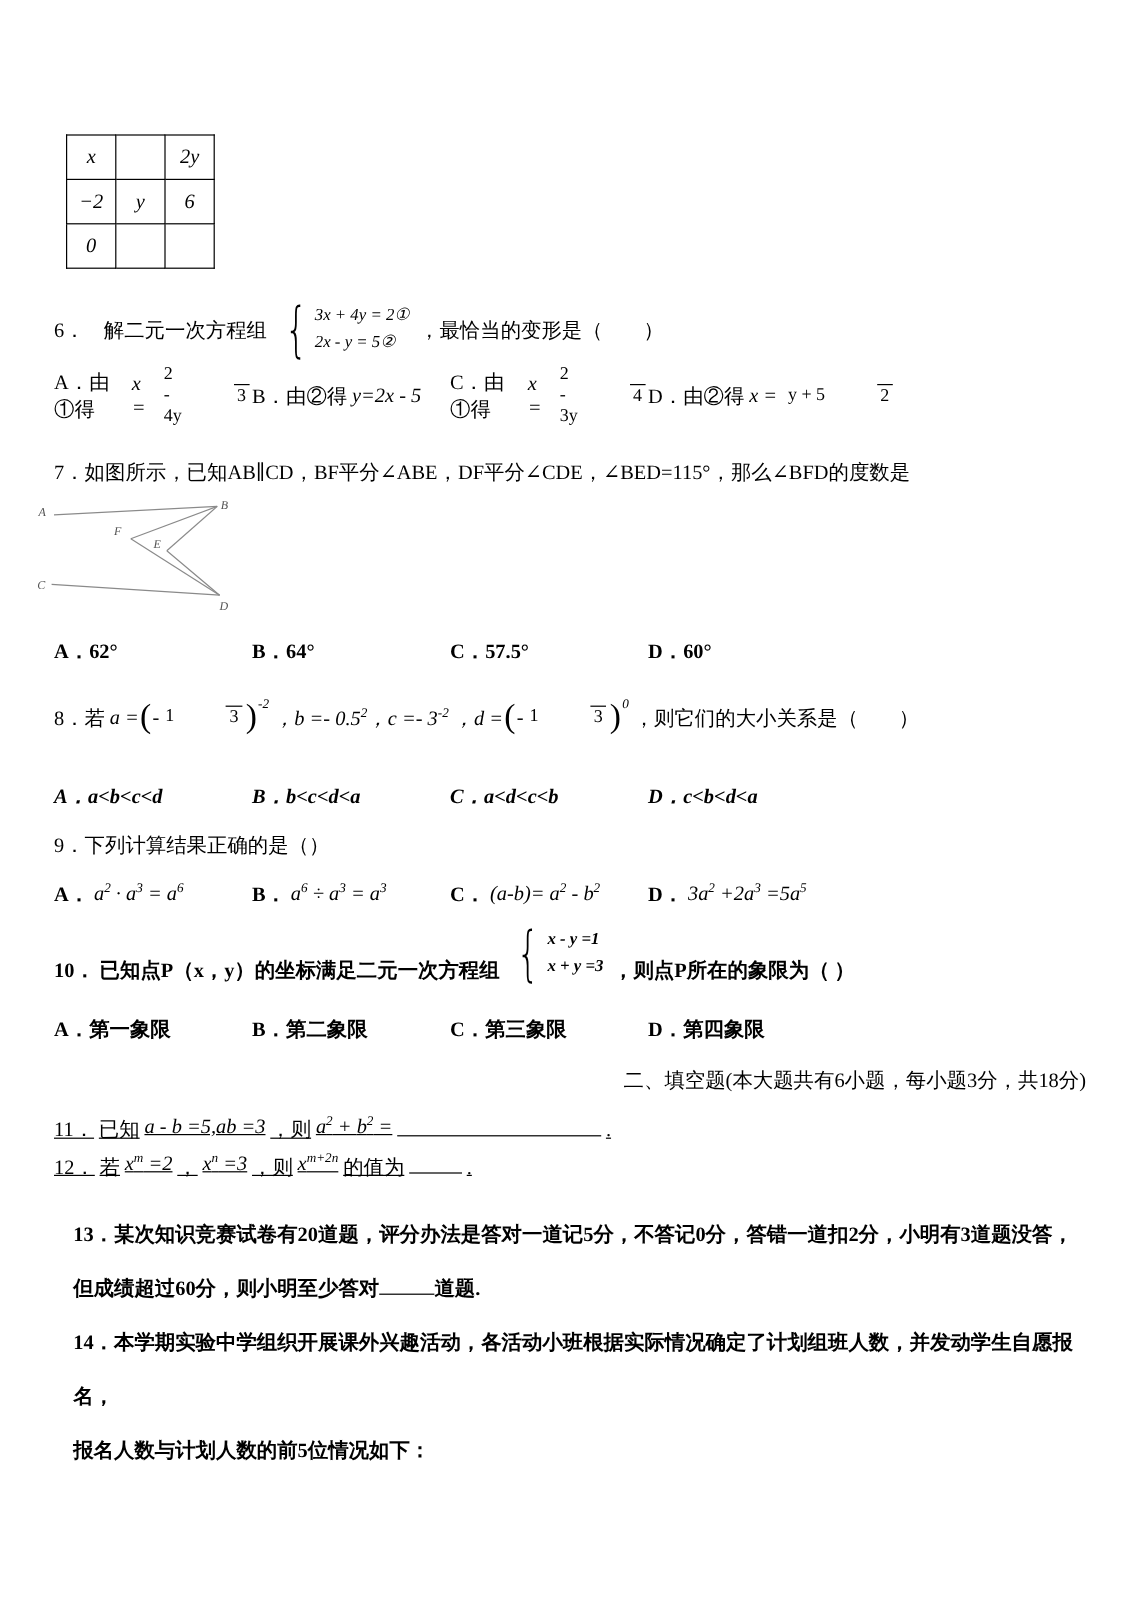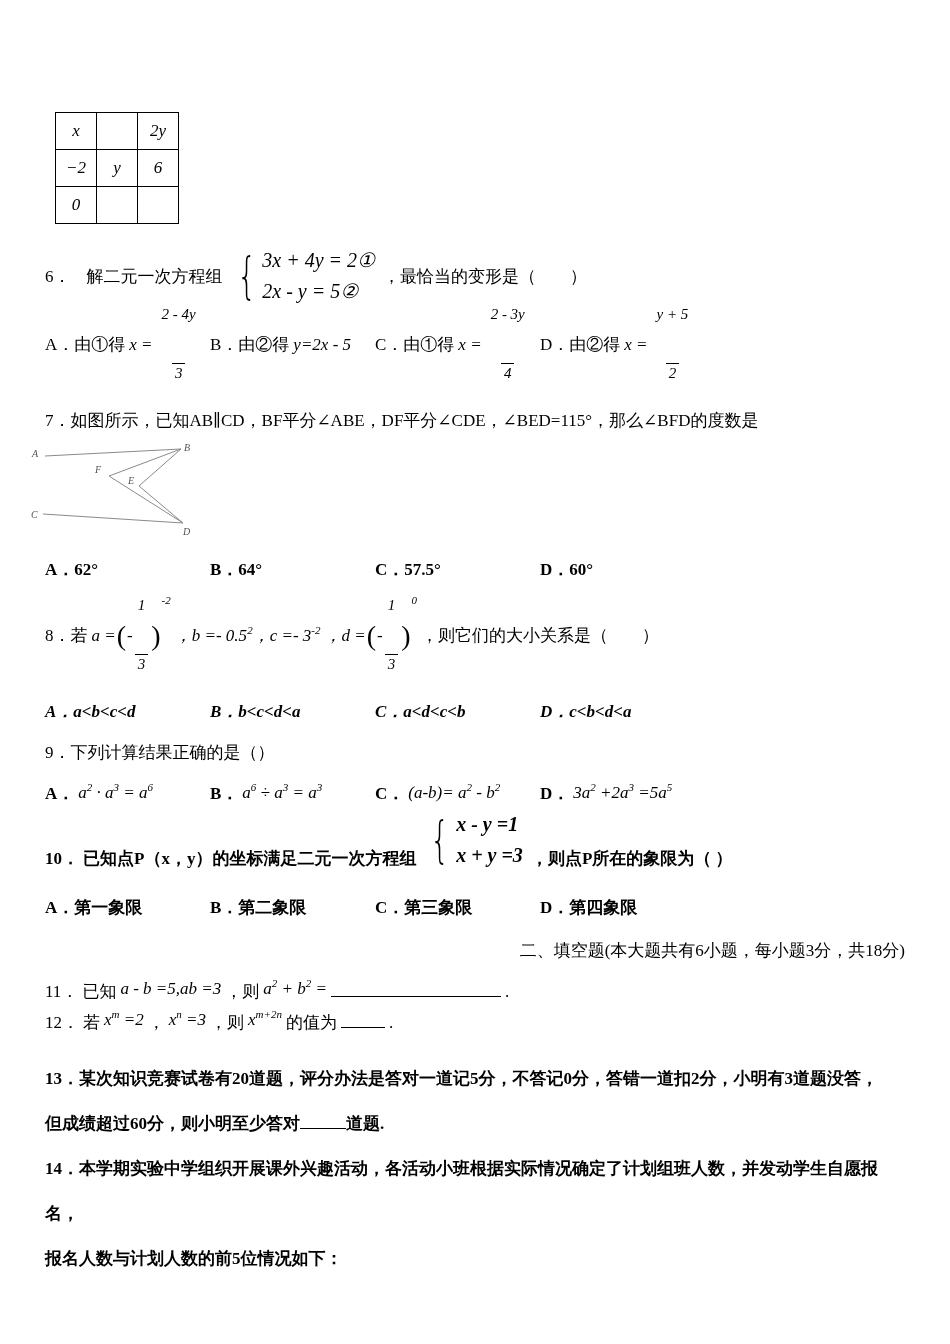--- a/index.html
+++ b/index.html
@@ -7,40 +7,40 @@
   body { font-family:"Liberation Serif","DejaVu Serif",serif; color:#000; font-size:17px; }
   .page { width:950px; height:1344px; padding:112px 45px 0 45px; }
 
   
   .vtable { border-collapse:collapse; margin-left:10px; font-style:italic; }
   .vtable td { border:1px solid #000; width:41px; height:37px; text-align:center; vertical-align:middle; font-size:17px; }
 
   
   .qline { font-size:17px; line-height:23px; }
   .qrow { display:flex; align-items:center; column-gap:4px; font-size:17px; }
-  .qrow.base { align-items:baseline; }
+  .qrow.base { align-items:baseline;text-decoration:underline; }
   .bold { font-weight:bold; }
 
   
   .optgrid { display:grid; grid-template-columns:165px 165px 165px auto; font-size:17px; align-items:center; }
   .optgrid .cell { display:flex; align-items:center; column-gap:4px; }
 
   
   .mi { font-style:italic; font-family:"Liberation Serif",serif; }
   sup { font-size:11px; line-height:0; }
-  .frac { display:inline-flex; flex-direction:column; align-items:center; vertical-align:middle; font-style:italic; margin:0 2px;gap:40px; }
+  .frac { display:inline-flex; flex-direction:row; align-items:center; vertical-align:middle; margin:0 2px;gap:40px; }
   .frac .num { font-size:15px; line-height:1.15; padding:0 3px; }
   .frac .den { font-size:15px; line-height:1.25; padding:0 3px; border-top:1px solid #000; }
   .mexpr { display:inline-flex; align-items:center; }
   .mexpr .bigp { font-size:28px; font-weight:300; line-height:1; margin:0 1px; font-style:normal; }
   .mexpr sup.mexp { align-self:flex-start; font-size:11px; font-style:italic; margin-top:3px; }
   .sys { display:inline-flex; align-items:center; margin:0 4px; }
   .sys .brace { font-size:50px; line-height:1; font-weight:200; font-family:"DejaVu Sans",sans-serif; transform:scaleX(0.6); transform-origin:center; }
   .sys .eqs { display:flex; flex-direction:column; row-gap:2px; }
-  .sys .eq { font-style:italic; font-size:20px; line-height:1.45; }
+  .sys .eq { font-style:italic; font-size:14px; line-height:1.45; }
   .raised { position:relative; top:-3px; }
   .blank { display:inline-block; border-bottom:1px solid #000; height:1em; }
   .w170 { width:170px; } .w44 { width:44px; } .w46 { width:46px; }
 
   
   .ans-row  { margin-top:30px; }
   .q6row    { margin-top:22px; min-height:58px; }
   .q6opts   { min-height:52px; }
   .q7stem   { margin-top:26px; }
   .figure   { margin-top:8px; margin-left:-14px; height:98px; }
@@ -48,21 +48,21 @@
   .q8row    { margin-top:16px; min-height:56px; }
   .q8opts   { margin-top:26px;font-style:italic; }
   .q9stem   { margin-top:18px; }
   .q9opts   { margin-top:16px; min-height:26px; }
   .q10row   { margin-top:4px; min-height:58px;align-items:flex-end; }
   .q10opts  { margin-top:26px; }
   .sec      { margin-top:20px;text-align:right; }
   .q11row   { margin-top:18px; }
   .q12row   { margin-top:8px; }
   .q13      { margin-top:22px; }
-  .para     { font-size:17px; line-height:45px; }
+  .para     { font-size:17px; line-height:45px;margin-left:16px; }
   .qnum-gap { margin-right:12px; }
 </style>
 </head>
 <body>
 
 <div class="page">
 
   <table class="vtable">
     <tbody>
         <tr>

